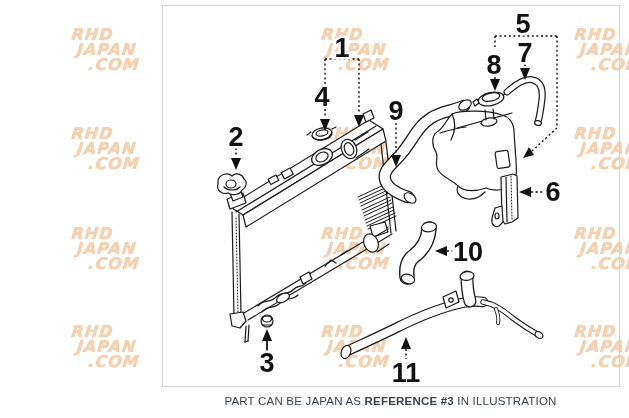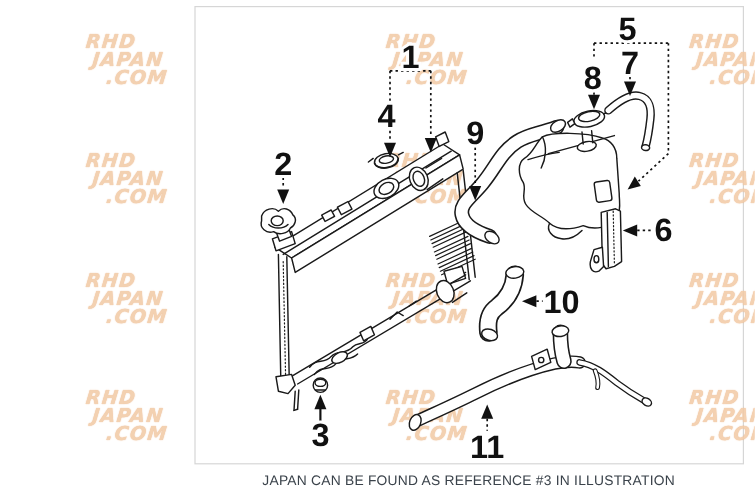--- a/index.html
+++ b/index.html
@@ -24,21 +24,21 @@
   .leader{stroke:#111;stroke-width:1.4;fill:none;stroke-dasharray:2 2.6;}
   .solidlead{stroke:#111;stroke-width:1.8;fill:none;}
   .ah{fill:#111;stroke:none;}
   .num{font-family:"Liberation Sans",sans-serif;font-weight:700;font-size:27px;
        fill:#111;stroke:#fff;stroke-width:5px;paint-order:stroke;text-anchor:middle;}
   .hatch{stroke:#1a1a1a;stroke-width:1;}
   .dots{stroke:#1a1a1a;stroke-width:1;stroke-dasharray:1 2;}
   
   .caption{position:absolute;left:162px;top:395px;width:457px;text-align:center;
            font-size:11.5px;letter-spacing:.2px;color:#3b434b;}
-  .caption .bold{font-weight:400;text-align:center;}
+  .caption .bold{font-weight:700;text-align:center;}
 </style>
 </head>
 <body>
 
 <div class="stage">
 
   <div class="frame"></div>
 
   <div id="wm-layer">
       <div class="wm" style="left: 70px; top: 27px;">
@@ -313,16 +313,16 @@
       <text class="num" x="553" y="201">6</text>
       <text class="num" x="525" y="62">7</text>
       <text class="num" x="494" y="74">8</text>
       <text class="num" x="396" y="120">9</text>
       <text class="num" x="468" y="261">10</text>
       <text class="num" x="406" y="382">11</text>
     </g>
   </svg>
 
   <div class="caption">
-    <span>JAPAN CAN BE FOUND AS </span><span class="bold">REFERENCE #3</span><span> IN ILLUSTRATION</span>
+    <span>PART CAN BE JAPAN AS </span><span class="bold">REFERENCE #3</span><span> IN ILLUSTRATION</span>
   </div>
 
 </div>
 
 </body></html>

